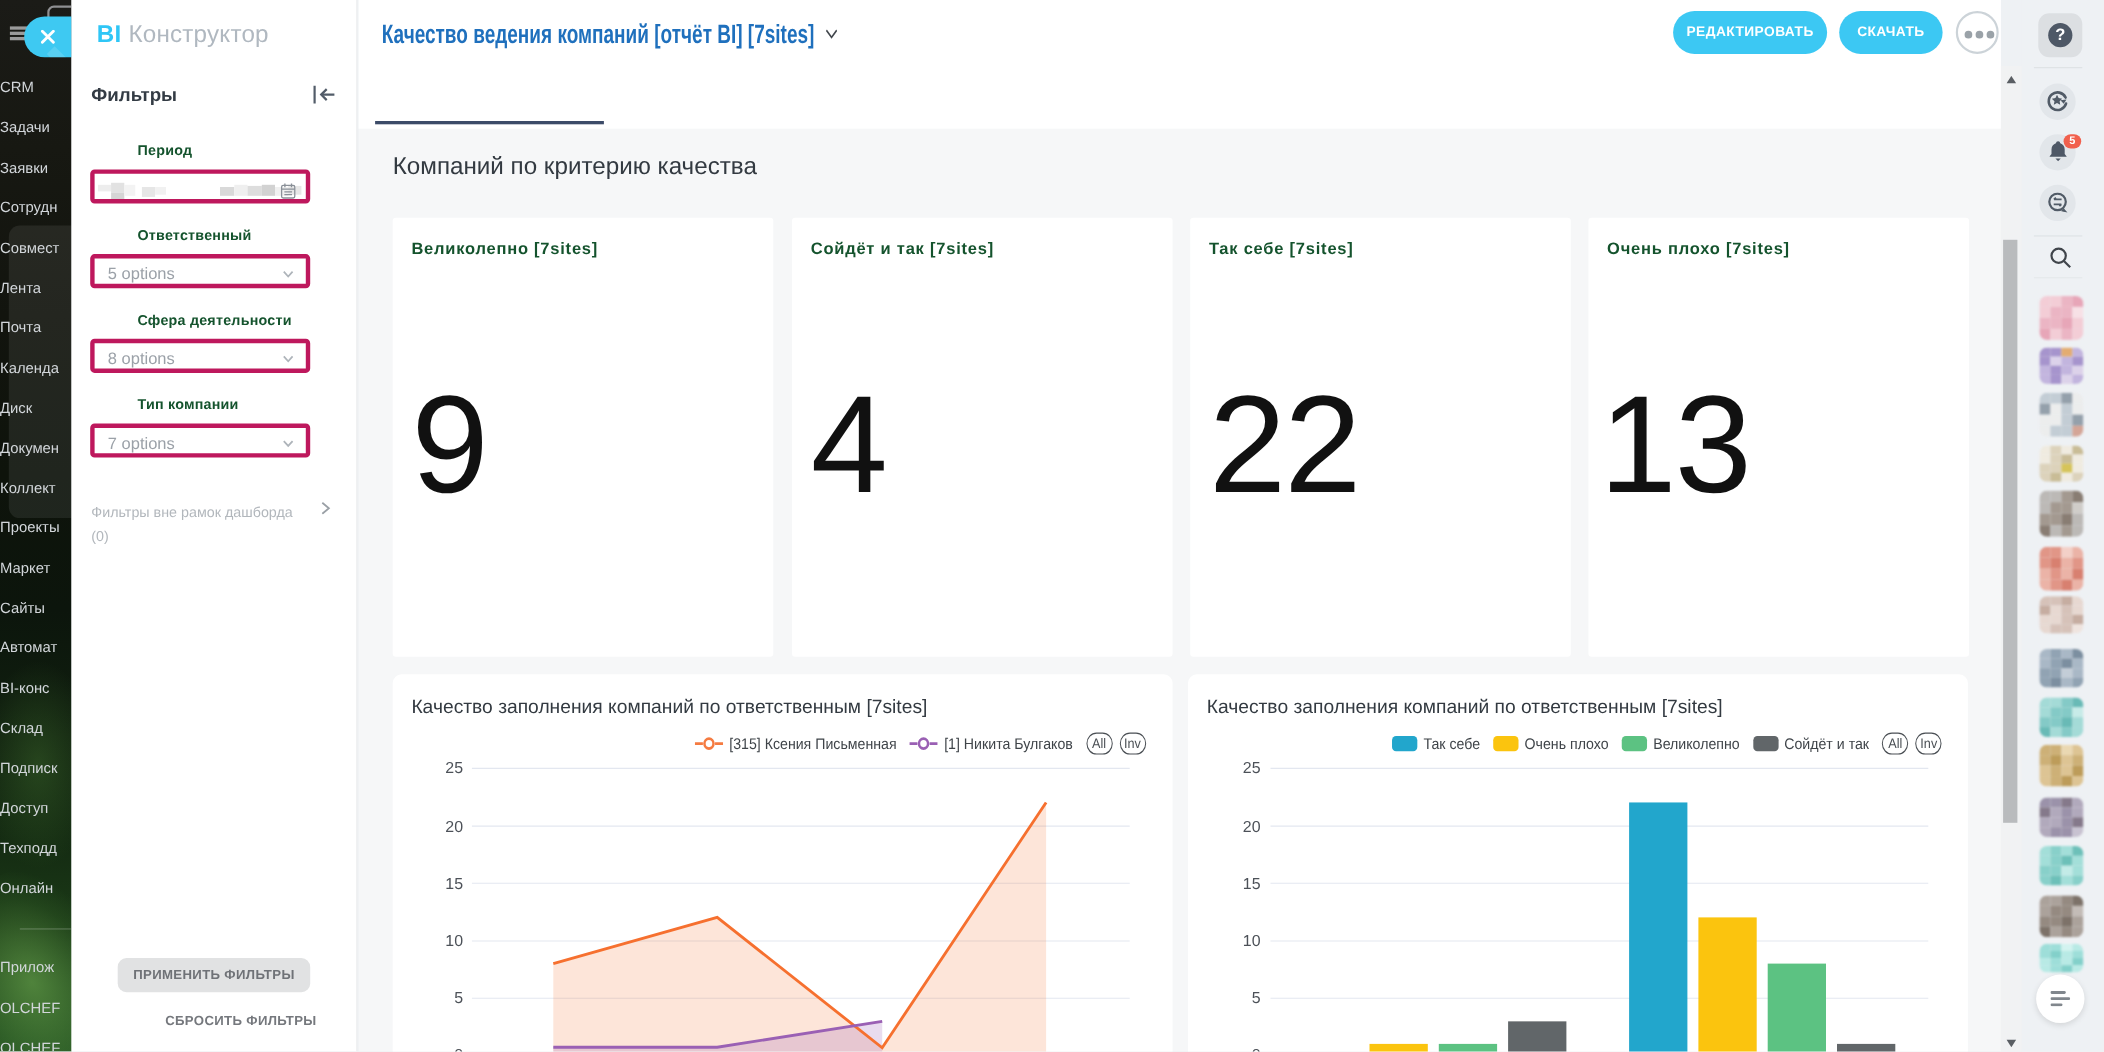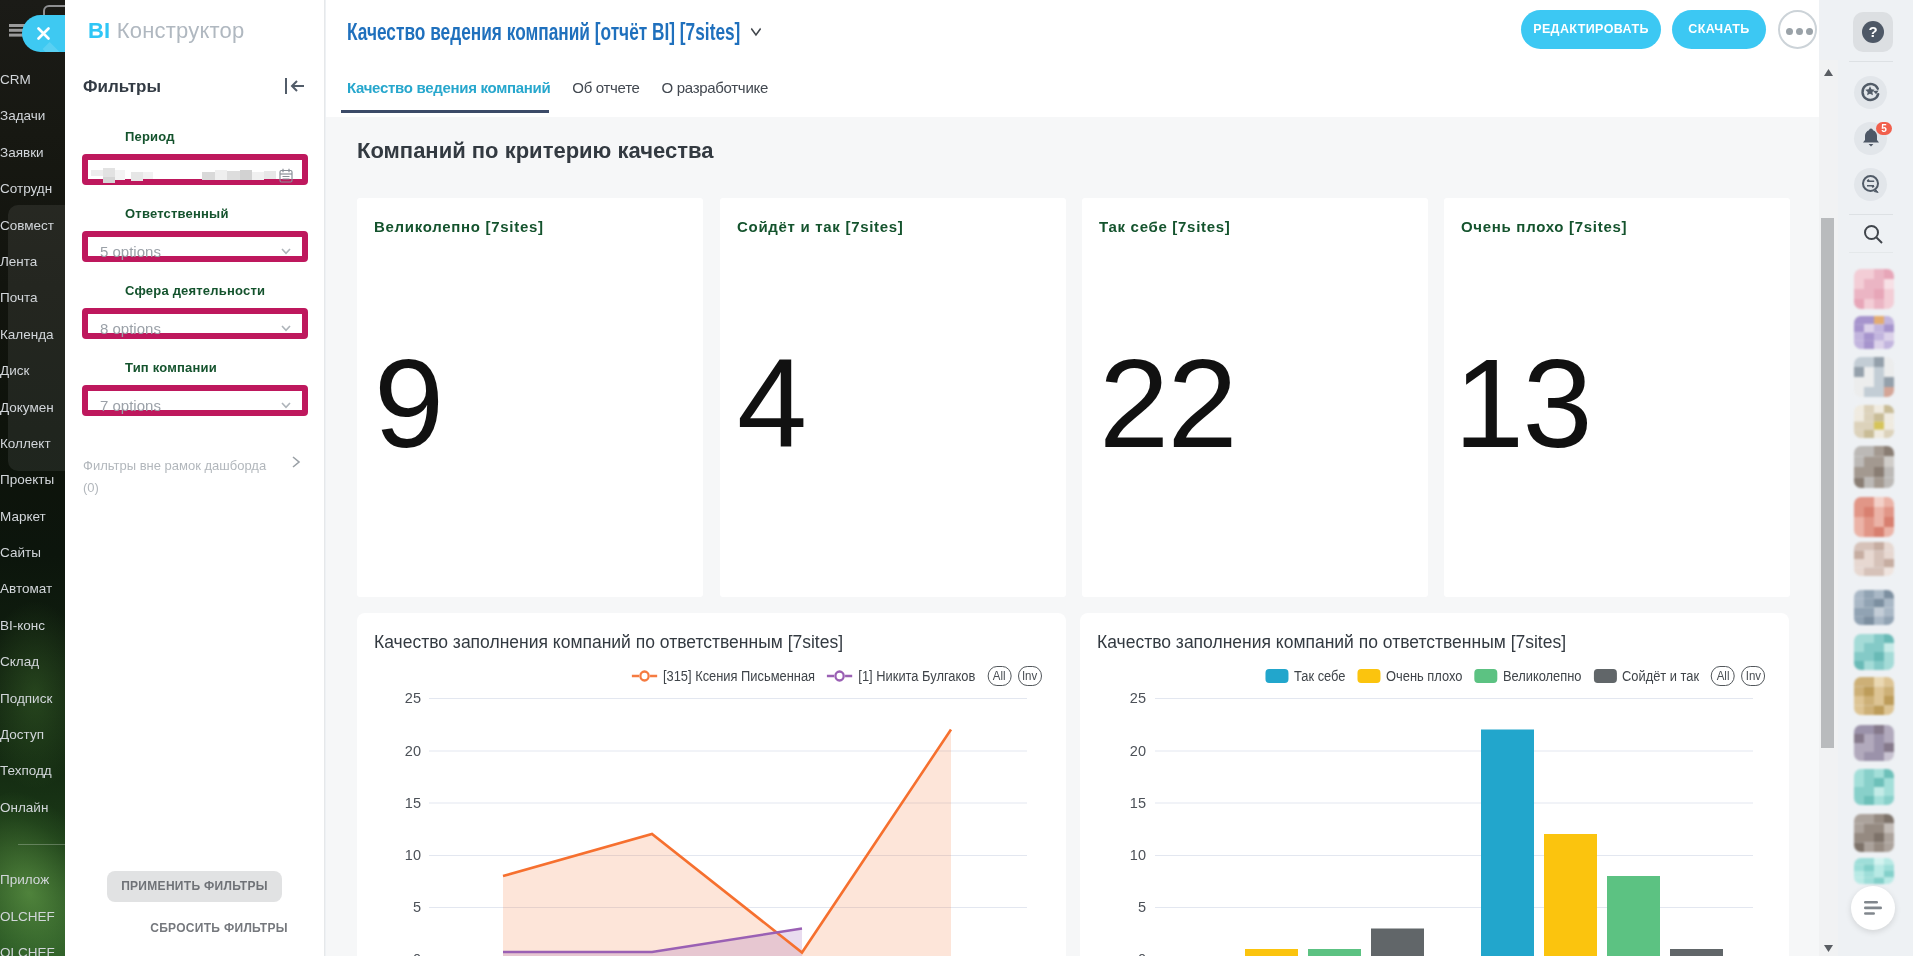--- a/index.html
+++ b/index.html
@@ -25,21 +25,21 @@
 .smenu .divline { height:1px; margin:18px 0 17px 18px; background:rgba(255,255,255,.25); padding:0; }
 
 
 #fpanel { position:absolute; left:65px; top:0; width:260px; height:956px; background:#fff; border-right:1px solid #e6e8ea; }
 .bilogo { position:absolute; left:88px; top:18px; font-size:22px; letter-spacing:.2px;}
 .bilogo b { color:#2fc6f6; font-weight:700; }
 .bilogo span { color:#b0b8c0; font-weight:400; }
 .fhead { position:absolute; left:83px; top:77px; font-size:17px; font-weight:700; color:#333b44; }
 .collapse { position:absolute; left:284px; top:77px; width:22px; height:18px; }
 .flabel { position:absolute; left:83px; font-size:13px; font-weight:600; color:#14532d; letter-spacing:0.2px;padding-left:42px; }
-.fbox { position:absolute; left:82px; width:226px; height:31px; border:6px solid #be185d; border-radius:4px; background:#fff; }
+.fbox { position:absolute; left:82px; width:200px; height:31px; border:4px solid #be185d; border-radius:4px; background:#fff; }
 .fbox .ph { position:absolute; left:12px; top:6px; font-size:15px; color:#9ba1a8; }
 .fbox .chev { position:absolute; right:11px; top:11px; width:10px; height:7px; }
 .redact { position:absolute; top:8px; height:15px; }
 .routside { position:absolute; left:83px; top:455px; width:215px; font-size:13px; color:#b2b7bc; line-height:22px; }
 .rarrow { position:absolute; left:291px; top:456px; width:10px; height:12px; }
 .applybtn { position:absolute; left:107px; top:871px; width:175px; height:31px; background:#e1e2e3; border-radius:8px;
   color:#6f7277; font-size:12px; font-weight:700; letter-spacing:.3px; text-align:center; line-height:31px; }
 .resetbtn { position:absolute; left:65px; top:921px; width:308px; text-align:center; color:#75787d; font-size:12px; font-weight:700; letter-spacing:.3px; }
 
 
@@ -51,21 +51,21 @@
 .tab { display:inline-block; margin-right:18px; color:#424850; }
 .tab.act { color:#27a7cd; font-weight:700; }
 .tabline { position:absolute; left:15px; top:110px; width:208px; height:3px; background:#3c4b68; }
 .btn { position:absolute; top:10px; height:39px; border-radius:20px; background:#3cc8f3; color:#fff; font-weight:700; font-size:12.5px; letter-spacing:.4px; text-align:center; line-height:39px; }
 #btn-edit { left:1195px; width:140px; }
 #btn-down { left:1346px; width:94px; }
 .dots { position:absolute; left:1452px; top:10px; width:39px; height:39px; border:2px solid #ccd3d8; border-radius:50%; background:#fff; }
 .dots i { position:absolute; top:16px; width:7px; height:7px; border-radius:50%; background:#9aa2a8; }
 .dots i:nth-child(1){left:6px;} .dots i:nth-child(2){left:16px;} .dots i:nth-child(3){left:26px;}
 
-.sechead { position:absolute; left:31px; top:138px; font-size:22px; font-weight:700; color:#333a41; }
+.sechead { position:absolute; left:31px; top:138px; font-size:22px; font-weight:400; color:#333a41; }
 
 .mcard { position:absolute; top:198px; width:346px; height:399px; background:#fff; border-radius:3px; }
 .mcard .t { position:absolute; left:17px; top:20px; font-size:15px; font-weight:600; color:#14532d; letter-spacing:0.7px; }
 .mcard .n { position:absolute; left:17px; top:206px; font-size:126px; letter-spacing:-1.5px; color:#111; line-height:0; }
 
 .ccard { position:absolute; top:613px; width:709px; height:400px; background:#fff; border-radius:8px; }
 .ccard .t { position:absolute; left:17px; top:19px; font-size:17.5px; font-weight:400; color:#333a41; }
 .legend { position:absolute; top:52px; right:24px; height:22px; display:flex; align-items:center; font-size:14px; color:#3f4449; transform:scaleX(0.92); transform-origin:100% 50%; }
 .legend .sw { width:25px; height:14px; border-radius:4px; margin-right:6px; }
 .legend .txt { margin-right:13px; }
@@ -183,25 +183,20 @@
       <path d="M2 1l6 5-6 5"></path>
     </svg>
   <div class="applybtn">ПРИМЕНИТЬ ФИЛЬТРЫ</div>
   <div class="resetbtn">СБРОСИТЬ ФИЛЬТРЫ</div>
 
   <div id="main">
     <div id="mhead">
       <div class="mtitle">Качество ведения компаний [отчёт BI] [7sites]<svg class="chv" width="16" height="10" viewBox="0 0 16 10" fill="none" stroke="#42474d" stroke-width="1.8">
             <path d="M1.5 1.5L8 8l6.5-6.5"></path>
           </svg></div>
-      <div class="tabs">
-        <span class="tab act">Качество ведения компаний</span>
-        <span class="tab">Об отчете</span>
-        <span class="tab">О разработчике</span>
-      </div>
       <div class="tabline"></div>
       <div class="btn" id="btn-edit">РЕДАКТИРОВАТЬ</div>
       <div class="btn" id="btn-down">СКАЧАТЬ</div>
       <div class="dots">
           <i></i>
           <i></i>
           <i></i>
         </div>
     </div>
 

